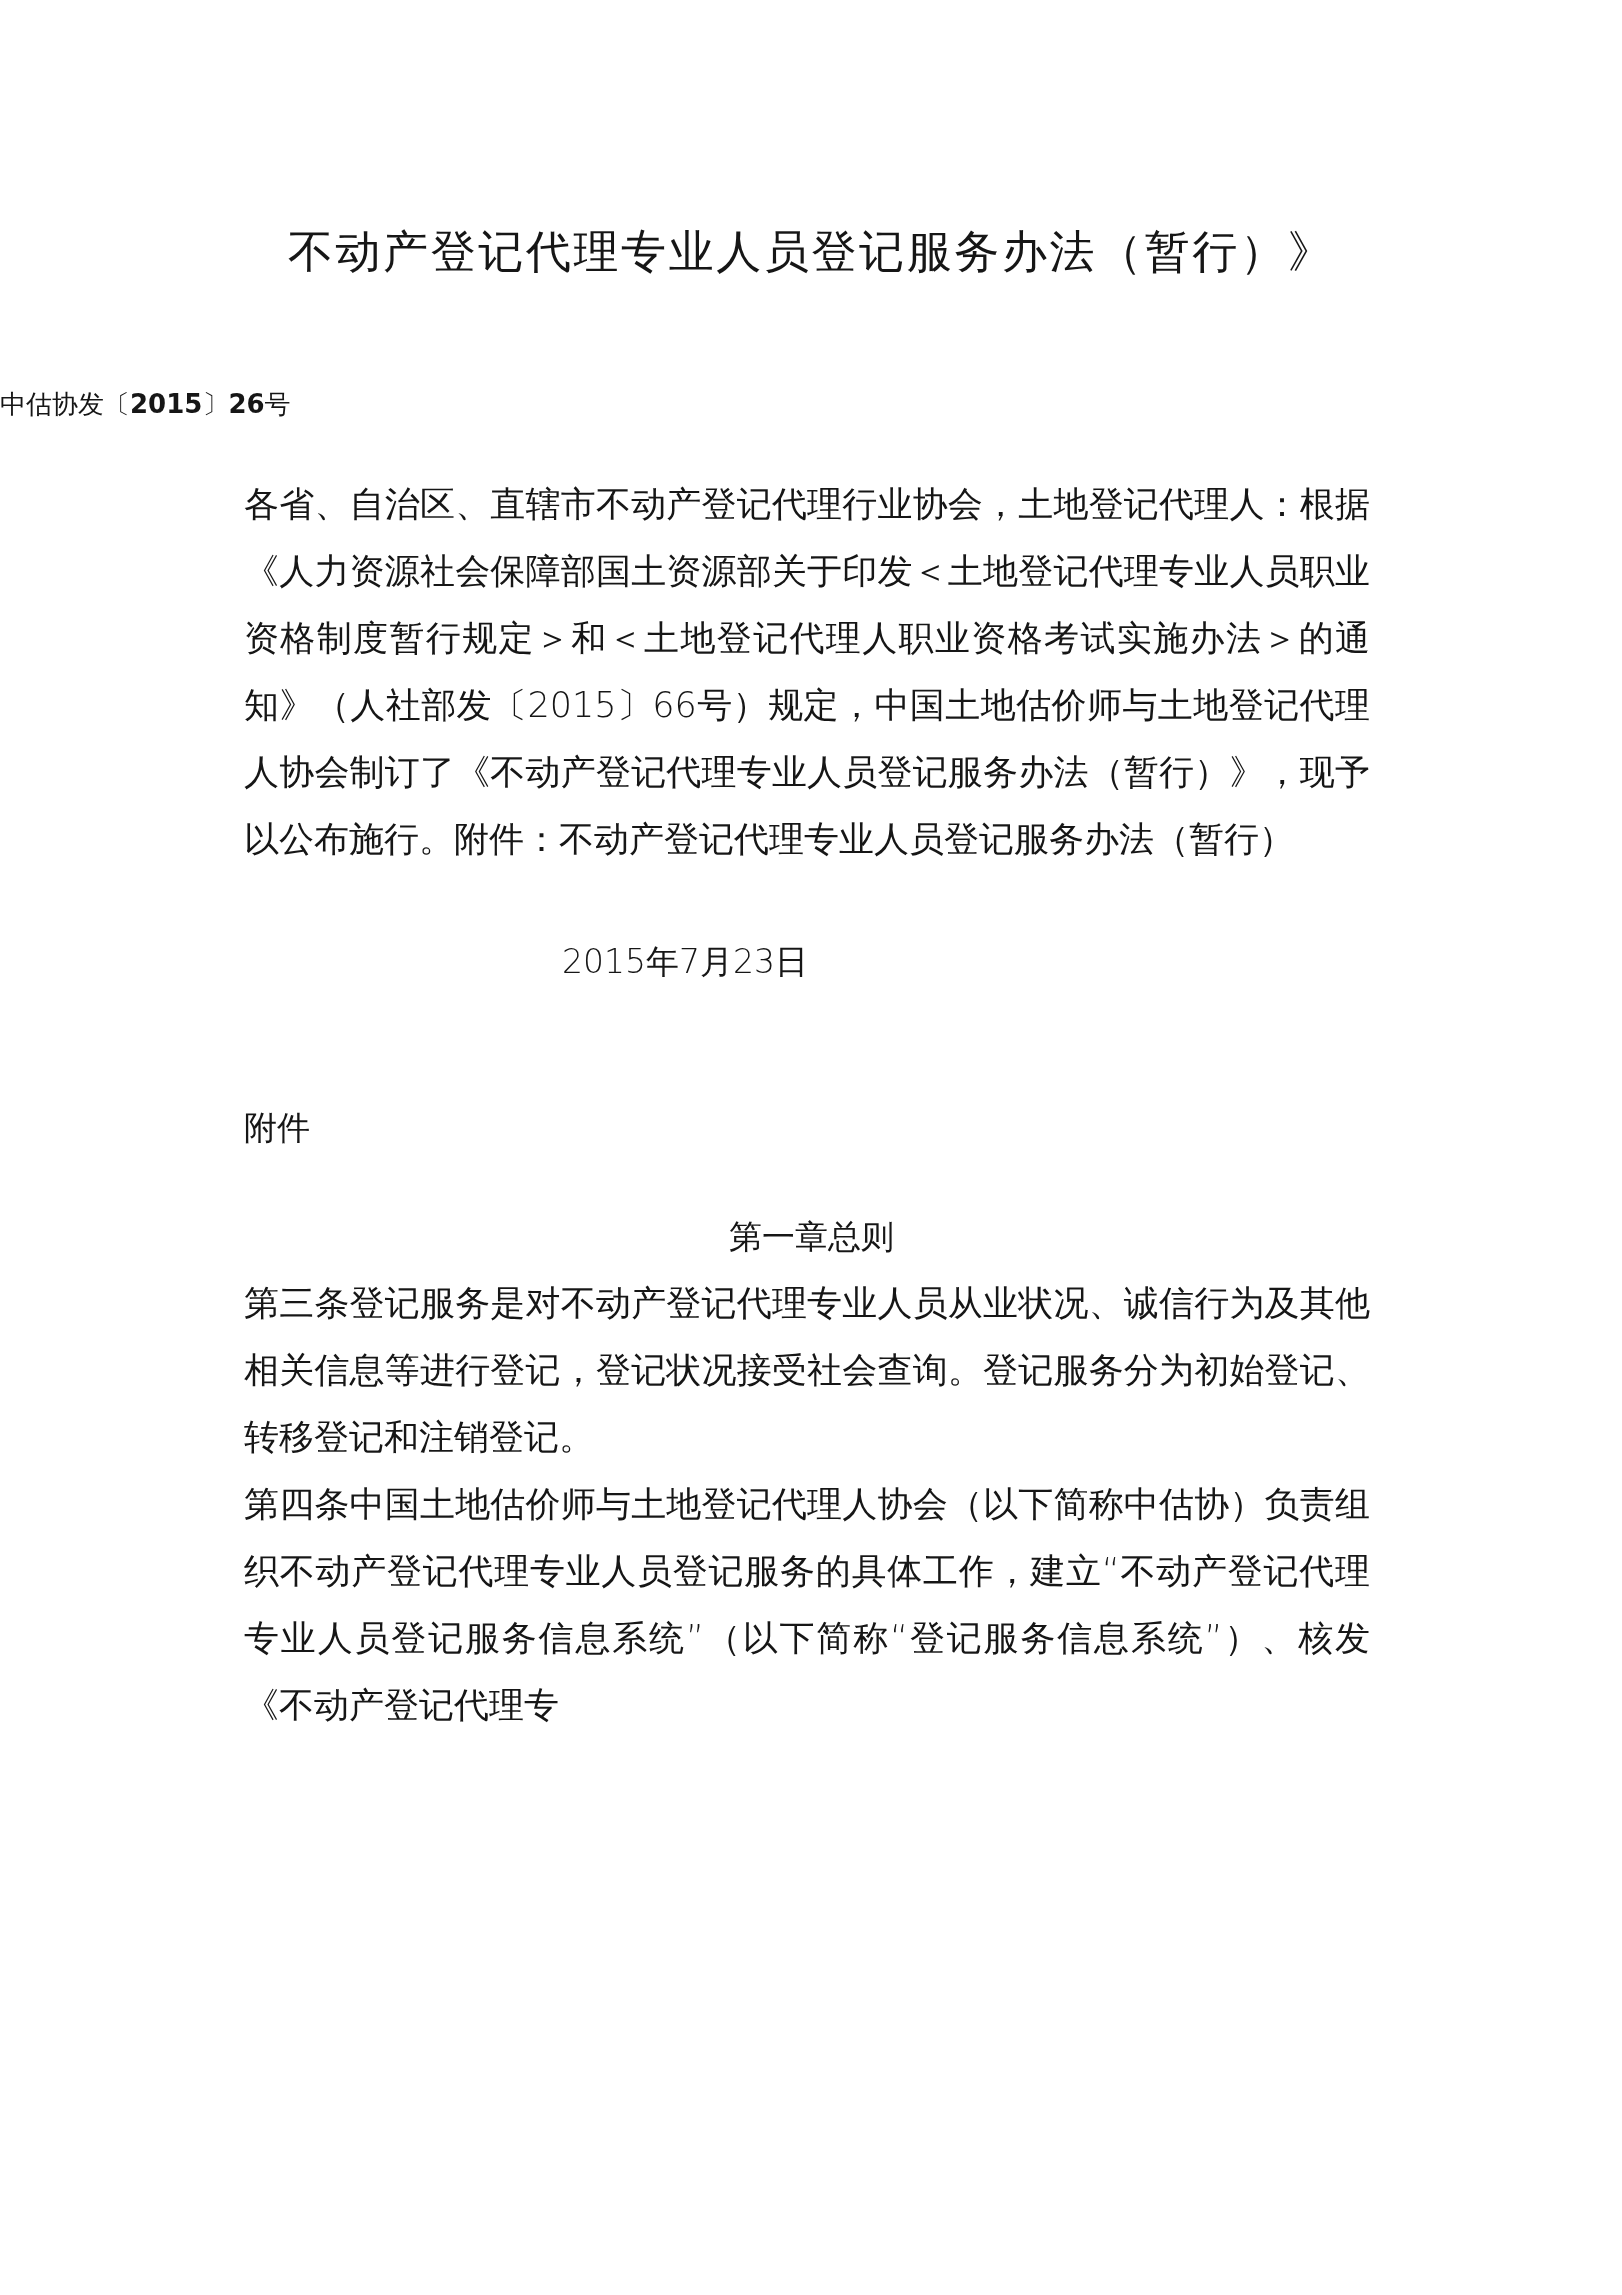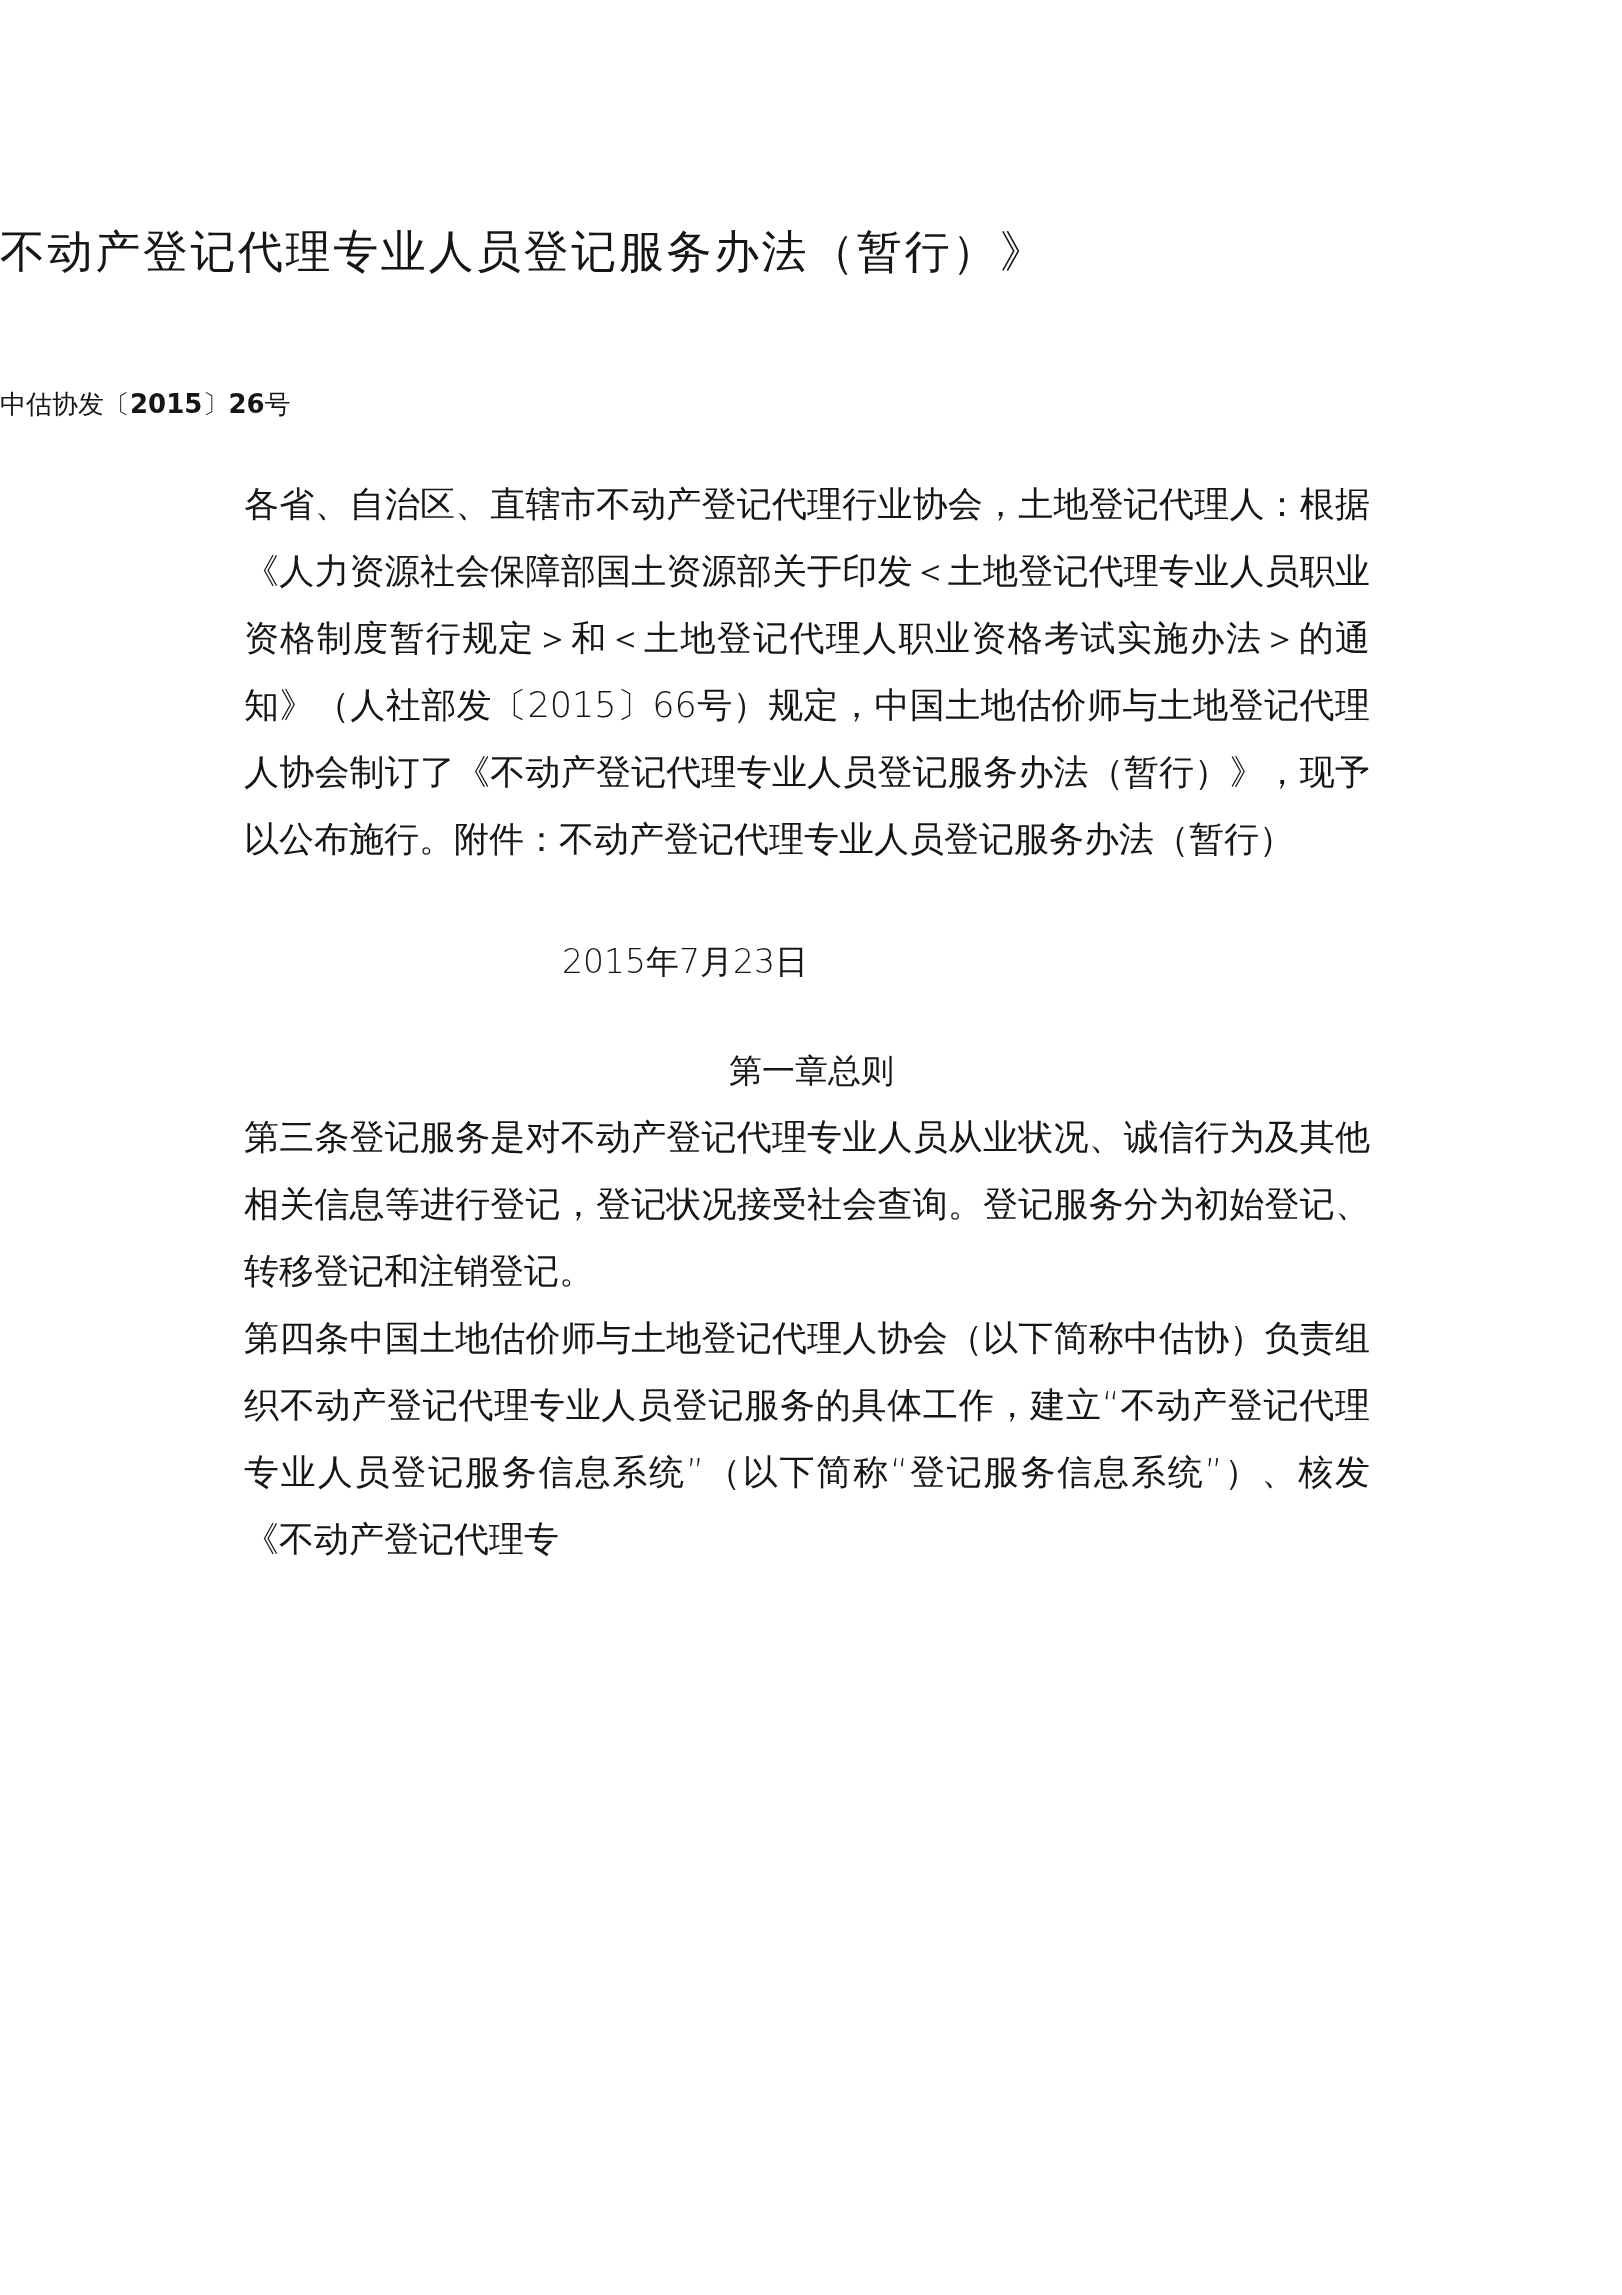--- a/index.html
+++ b/index.html
@@ -16,21 +16,21 @@
       height: 2295px;
       background: #ffffff;
       position: relative;
     }
     .doc-title {
       margin-top: 217px;
       font-size: 45px;
       line-height: 70px;
       font-weight: 300;
       letter-spacing: 2.6px;
-      text-align: left;
+      text-align: center;
       white-space: nowrap;
     }
     .doc-number {
       margin-top: 84px;
       font-size: 26px;
       line-height: 67px;
       font-weight: 300;
       text-align: left;
     }
     .doc-number .num-bold {
@@ -79,20 +79,21 @@
 <div class="page">
 
   <h1 class="doc-title">不动产登记代理专业人员登记服务办法（暂行）》</h1>
 
   <div class="doc-number"><span>中估协发〔</span><span class="num-bold">2015</span><span>〕</span><span class="num-bold">26</span><span>号</span></div>
 
   <p class="body-text intro-para">各省、自治区、直辖市不动产登记代理行业协会，土地登记代理人：根据《人力资源社会保障部国土资源部关于印发＜土地登记代理专业人员职业资格制度暂行规定＞和＜土地登记代理人职业资格考试实施办法＞的通知》（人社部发〔2015〕66号）规定，中国土地估价师与土地登记代理人协会制订了《不动产登记代理专业人员登记服务办法（暂行）》，现予以公布施行。附件：不动产登记代理专业人员登记服务办法（暂行）</p>
 
   <div class="date-line">2015年7月23日</div>
 
+  <div class="attachment-label">附件</div>
 
 
   <div class="center-line">第一章总则</div>
 
 
   <p class="body-text body-para">第三条登记服务是对不动产登记代理专业人员从业状况、诚信行为及其他相关信息等进行登记，登记状况接受社会查询。登记服务分为初始登记、转移登记和注销登记。</p>
 
   <p class="body-text body-para">第四条中国土地估价师与土地登记代理人协会（以下简称中估协）负责组织不动产登记代理专业人员登记服务的具体工作，建立“不动产登记代理专业人员登记服务信息系统”（以下简称“登记服务信息系统”）、核发《不动产登记代理专</p>
 
 </div>

